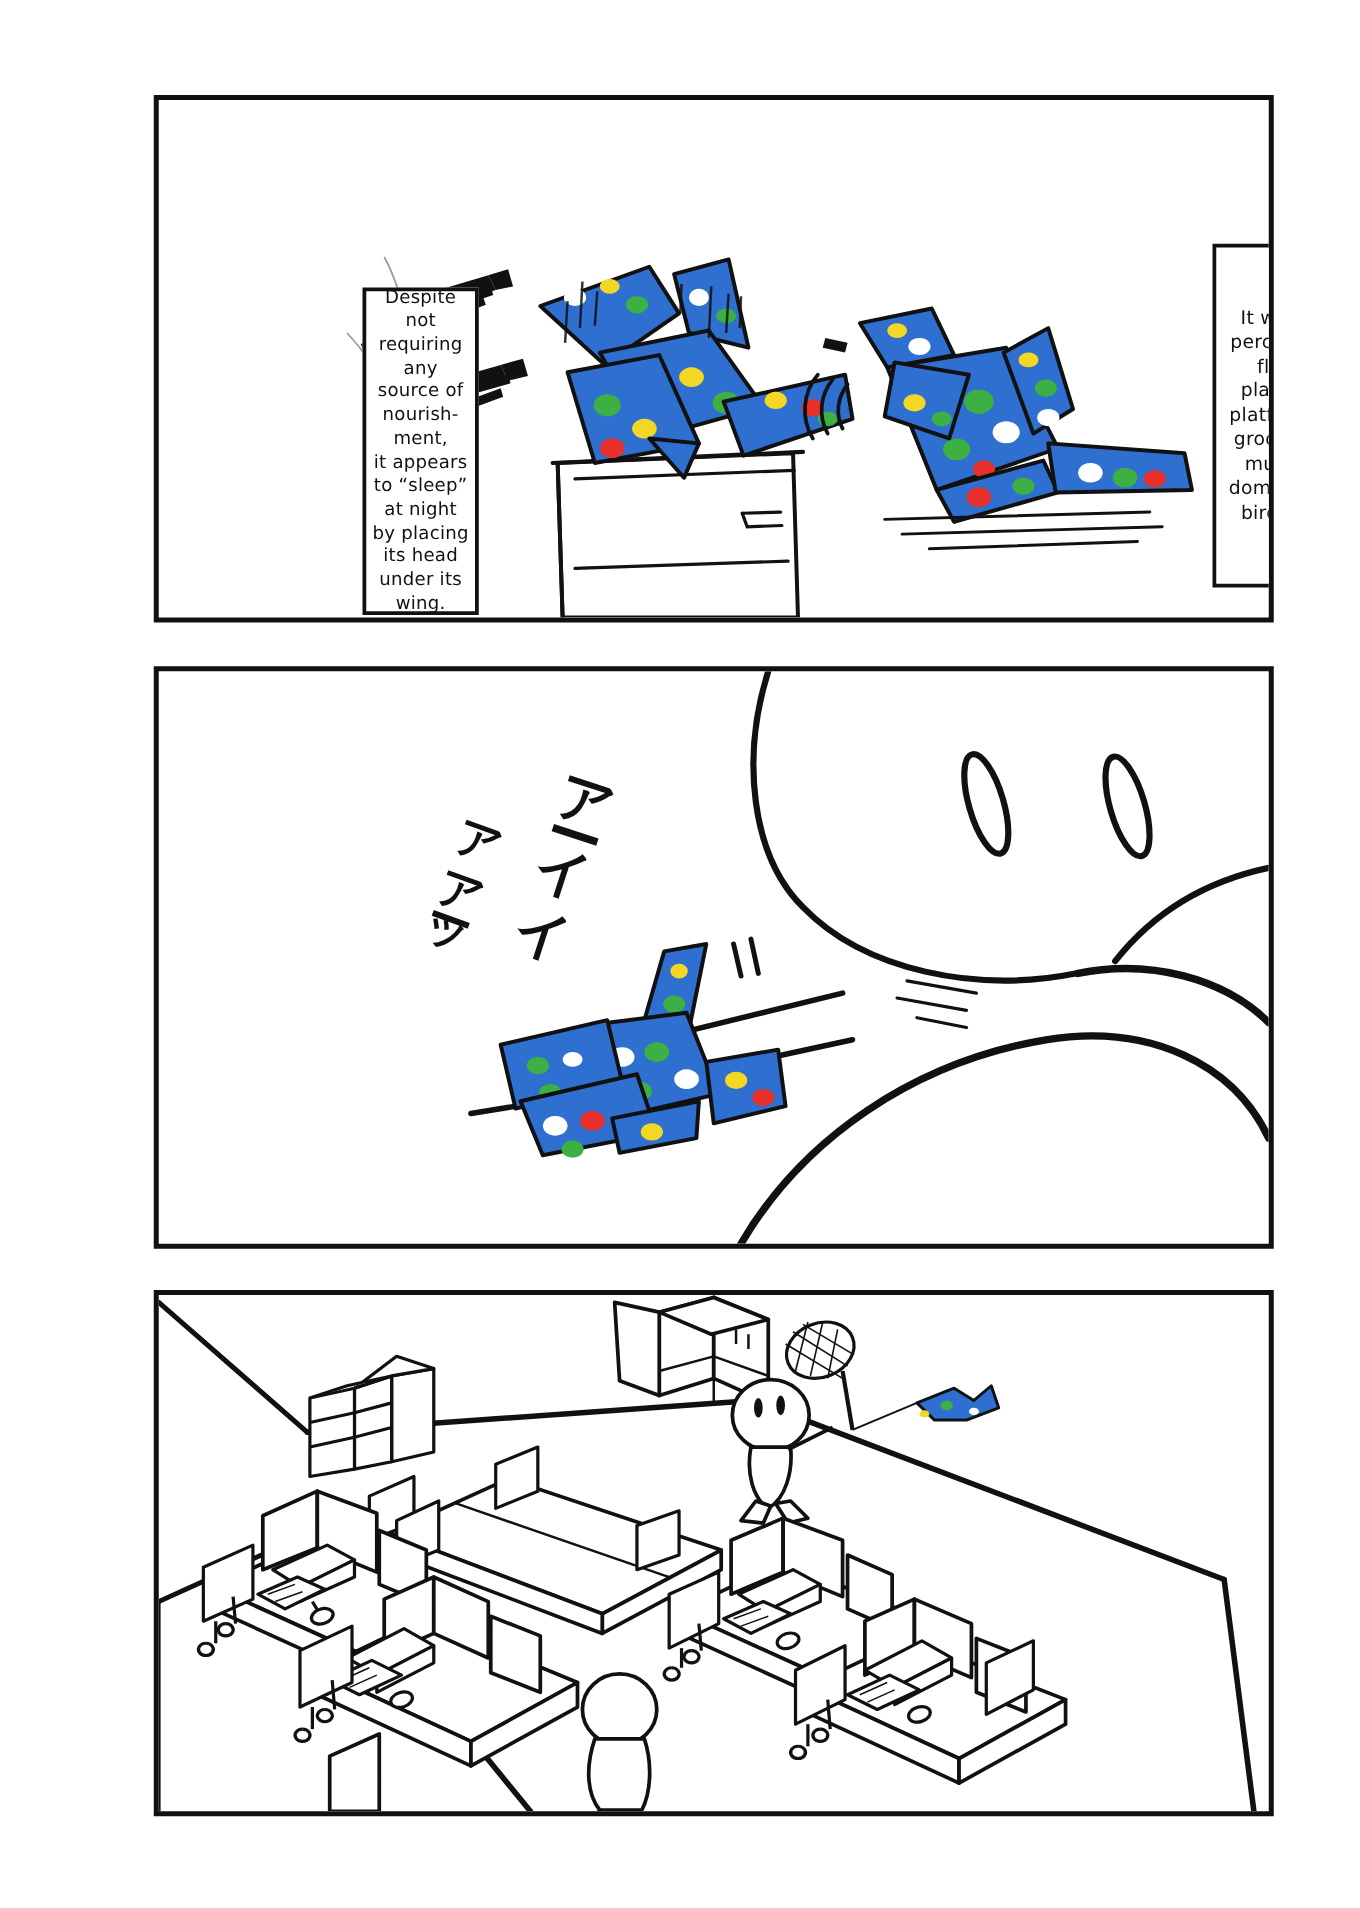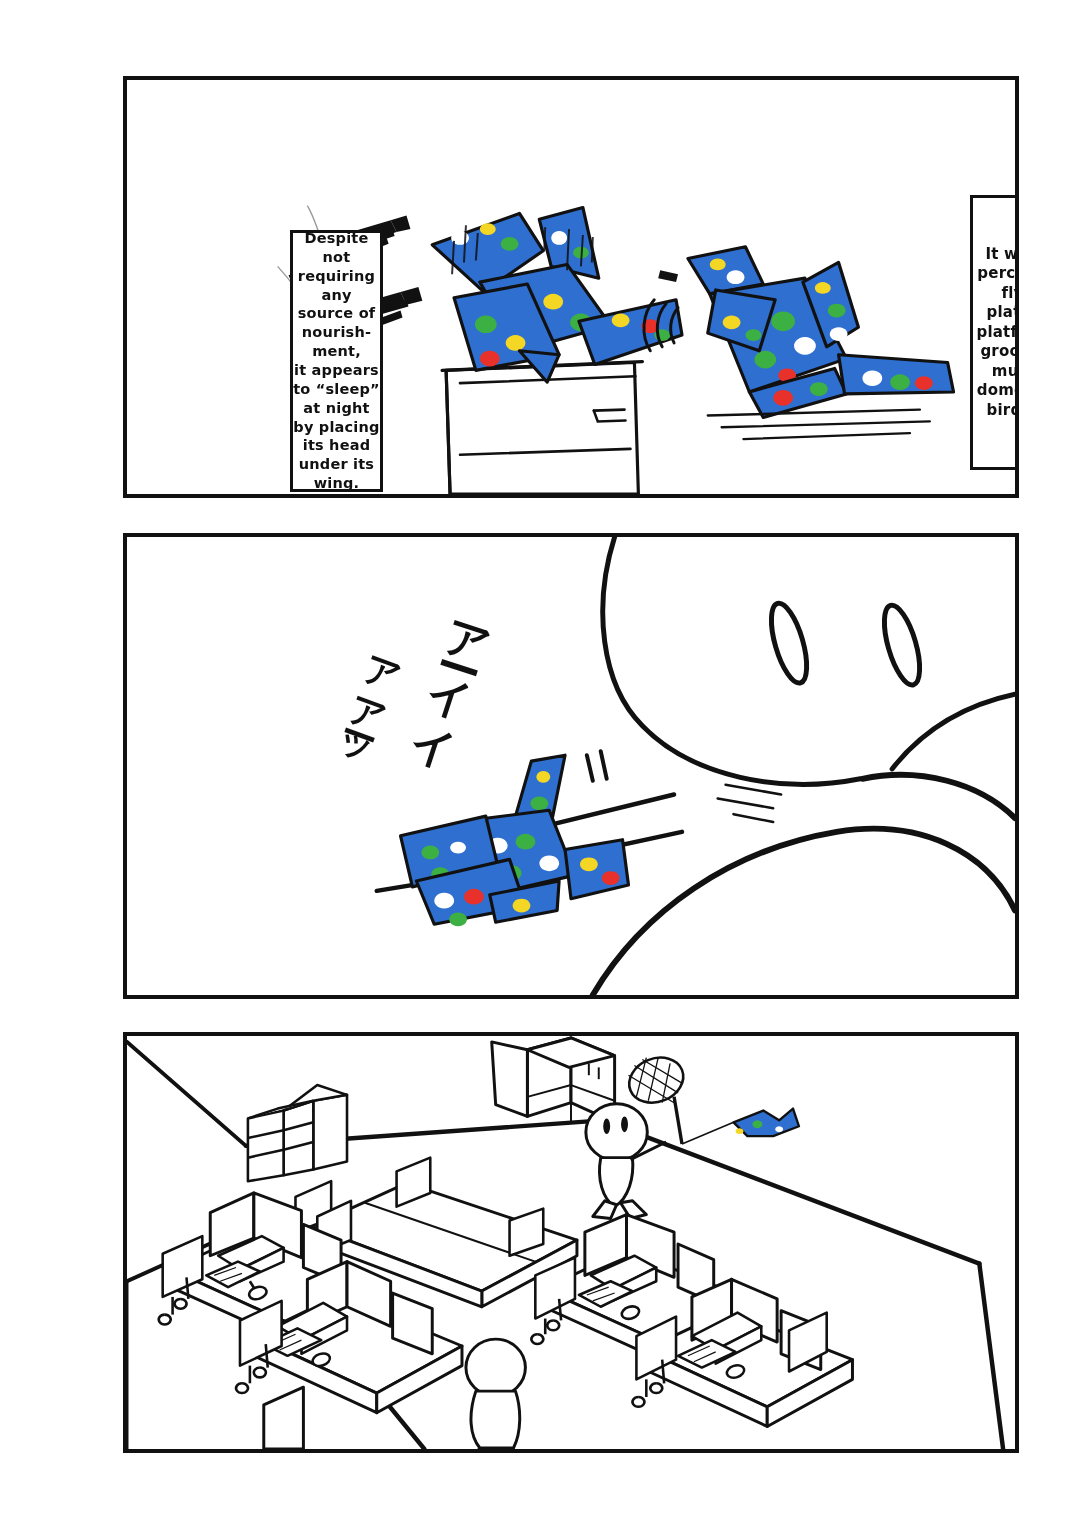--- a/index.html
+++ b/index.html
@@ -46,21 +46,21 @@
     position: absolute;
     border: 3px solid #111111;
     background: #ffffff;
     box-sizing: border-box;
     display: flex;
     align-items: center;
     justify-content: center;
     text-align: center;
     color: #111111;
     font-family: "DejaVu Sans", "Liberation Sans", sans-serif;
-    font-weight: 700;
+    font-weight: 400;
     letter-spacing: 0.2px;
     z-index: 20;
   }
   .caption-box .cap-text {
     display: block;
     white-space: pre-line;
     line-height: 1.30;
   }
 
   

